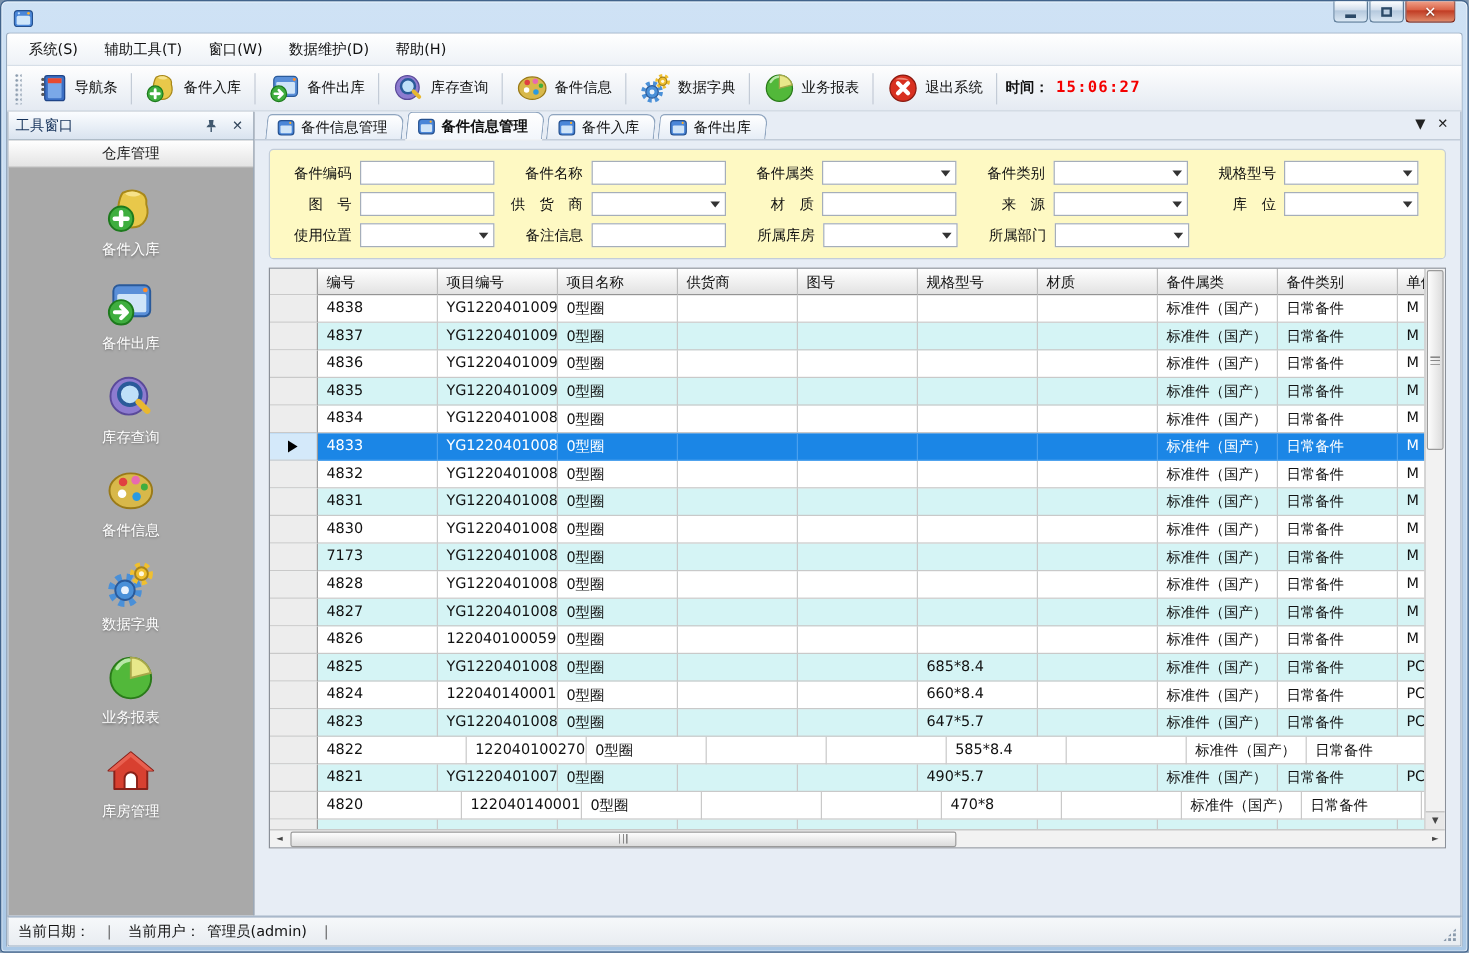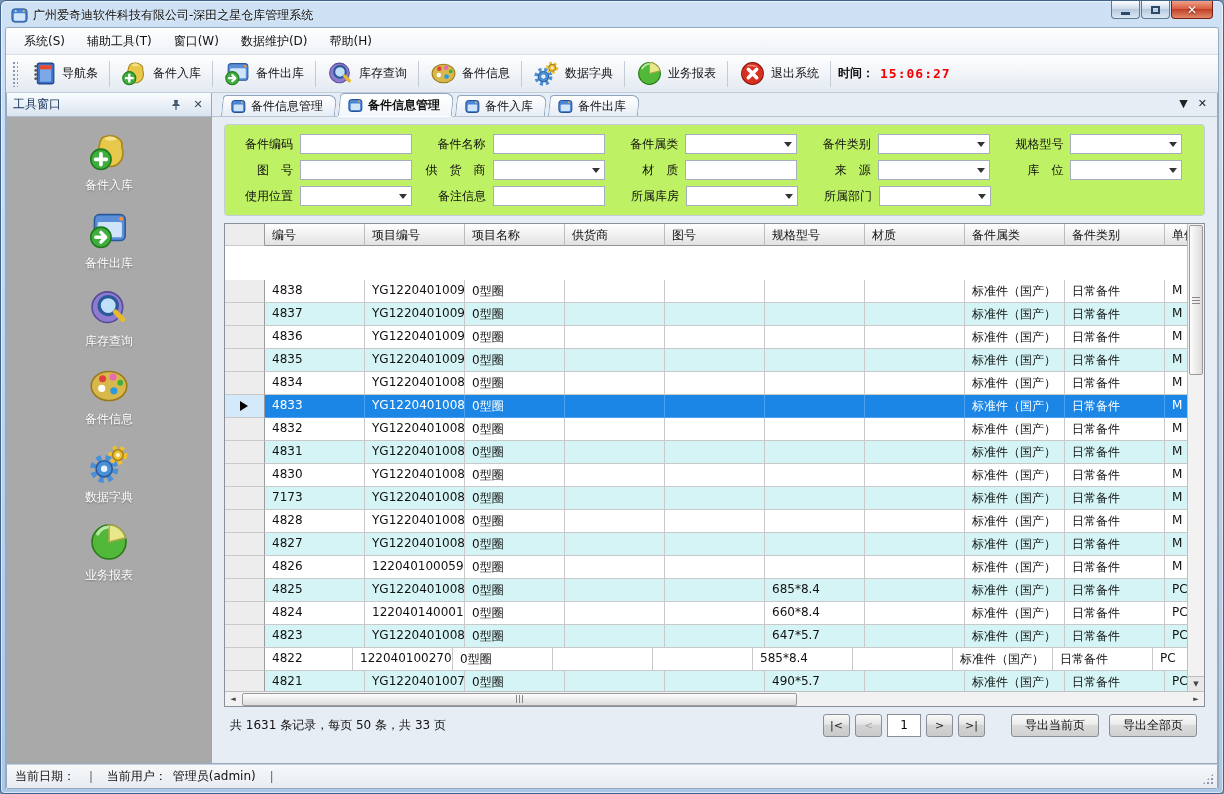--- a/index.html
+++ b/index.html
@@ -67,41 +67,41 @@
     border-radius:4px 8px 0 0; transform:skewX(-6deg); cursor:default; }
   .tab > * { transform:skewX(6deg); }
   .tab.active { background:linear-gradient(#ffffff,#f2f6fb); font-weight:bold; height:23px; z-index:2;
     box-shadow:0 1px 0 #fff; }
   .tab-ico { width:15px; height:15px; display:inline-block; }
   .ts-btns { position:absolute; right:10px; top:4px; display:flex; gap:10px; color:#222; font-size:11px; }
   .ts-btns span { cursor:default; }
 
   
   .page { flex:1; padding:7px 12px 0 12px; display:flex; flex-direction:column; overflow:hidden; }
-  .form-panel { height:92px; background:#bef264; border:1px solid #c3cdd9; border-radius:4px;
+  .form-panel { height:92px; background:#fef9c3; border:1px solid #c3cdd9; border-radius:4px;
     padding:9px 10px 7px 6px; display:flex; flex-direction:column; gap:6px; }
   .f-row { display:flex; align-items:center; }
   .f-pair { display:flex; align-items:center; width:193px; }
   .f-label { width:62px; text-align:right; margin-right:7px; white-space:pre; color:#101010; }
   .f-input, .f-select { width:112px; height:20px; background:#fff; border:1px solid #a5aeba; position:relative; }
   .f-input { padding:0 4px; font-size:12px; font-family:inherit; }
   .sel-arrow { position:absolute; right:4px; top:7px; width:0; height:0;
     border:4px solid transparent; border-top:5px solid #333; }
   .f-buttons { margin-left:auto; display:flex; gap:12px; }
   .btn { height:23px; padding:0 13px; font-size:12px; font-family:inherit; color:#111; cursor:default;
     background:linear-gradient(#f9f9f9,#ececec 45%,#dcdcdc 46%,#d0d0d0); border:1px solid #8a8f96; border-radius:3px; }
 
   
   .grid-wrap { margin-top:7px; height:484px; border:1px solid #8a9099; background:#fff; display:flex; flex-direction:column; }
   .grid-main { flex:1; display:flex; overflow:hidden; }
   .grid-viewport { flex:1; overflow:hidden; }
   .g-header { display:flex; height:22px; width:984px; }
   .g-hcell { background:linear-gradient(#ffffff,#e2e2e2); border-right:1px solid #bcbcbc; border-bottom:1px solid #949494;
     padding:3px 7px; white-space:nowrap; overflow:hidden; flex:none; font-weight:normal; }
-  .g-rows { width:984px;margin-top:34px; }
+  .g-rows { width:984px; }
   .g-row { display:flex; height:23px; background:#fff; }
   .g-row.alt { background:#d5f4f5; }
   .g-row.sel { background:#1b86e6; color:#fff; }
   .g-cell { border-right:1px solid #c9c9c9; border-bottom:1px solid #c9c9c9; padding:3px 7px;
     white-space:nowrap; overflow:hidden; flex:none; }
   .g-row.sel .g-cell { border-color:#4aa0ee; }
   .g-selcell { background:#ededed; border-right:1px solid #9b9b9b; border-bottom:1px solid #c9c9c9;
     flex:none; display:flex; align-items:center; justify-content:center; }
   .g-row.sel .g-selcell { background:#d4e9fa; }
   .row-arrow { width:0; height:0; border:5px solid transparent; border-left:8px solid #000; margin-left:4px; }
@@ -148,21 +148,20 @@
 
   <div class="titlebar">
     <span class="icon t-ico">
         <svg viewBox="0 0 18 18">
           <rect x="1" y="2" width="16" height="14" rx="3" fill="#4a86d8" stroke="#24508f"></rect>
           <rect x="3" y="6.5" width="12" height="8" rx="1.5" fill="#cfe6fa"></rect>
           <circle cx="13.5" cy="4.3" r="1.2" fill="#ffb02a"></circle>
           <circle cx="5" cy="4.3" r="1" fill="#bfe0ff"></circle>
         </svg>
       </span>
-    <span class="title-text">广州爱奇迪软件科技有限公司-深田之星仓库管理系统</span>
     <div class="win-controls">
       <div class="wc min">
           <span class="glyph-min"></span>
         </div>
       <div class="wc max">
           <span class="glyph-max"></span>
         </div>
       <div class="wc close">✕</div>
     </div>
   </div>
@@ -294,20 +293,21 @@
           <span class="sb-hbtns">
             <span class="hb">
               <svg viewBox="0 0 12 12" width="12" height="12">
                   <path d="M4 1h4l-.5 4H8.5l1.5 2H2l1.5-2H4.5z" fill="#41586e"></path>
                   <rect x="5.4" y="7" width="1.2" height="4" fill="#41586e"></rect>
                 </svg>
             </span>
             <span class="hb">✕</span>
           </span>
         </div>
+        <div class="sb-group">仓库管理</div>
         <div class="sb-body">
             <div class="sb-item">
               <span class="icon sb-ico">
                 <svg viewBox="0 0 26 26">
                   <path d="M9 4c6-2.5 13 0 12 6 2 6-1 12-7.5 12C8 22 5.5 18 6.5 11.5 7 8 7.5 5.5 9 4z" fill="#e8c84a" stroke="#a8881a"></path>
                   <path d="M10 4.5c2-1.5 6-1.5 8 .5-2 1.5-6.5 1.5-8-.5z" fill="#f6e28a"></path>
                   <circle cx="8" cy="17.5" r="6.3" fill="#3fae3f" stroke="#1d7a1d"></circle>
                   <path d="M8 14.2v6.6M4.7 17.5h6.6" stroke="#fff" stroke-width="2.3" stroke-linecap="round"></path>
                 </svg>
               </span>
@@ -363,20 +363,30 @@
             </div>
             <div class="sb-item">
               <span class="icon sb-ico">
                 <svg viewBox="0 0 26 26">
                   <circle cx="13" cy="13" r="10.5" fill="#52b83a" stroke="#2a7a1a"></circle>
                   <path d="M13 13V2.5A10.5 10.5 0 0 1 23.2 10.4Z" fill="#e8e88a" stroke="#a8a84a"></path>
                   <path d="M6 8c1.5-2.5 4-4 6-4.2" stroke="#b8e8a8" stroke-width="2" fill="none" stroke-linecap="round"></path>
                 </svg>
               </span>
               <span class="sb-label">业务报表</span>
+            </div>
+            <div class="sb-item">
+              <span class="icon sb-ico">
+                <svg viewBox="0 0 26 26">
+                  <path d="M13 3 24.5 12.5h-3V22h-17v-9.5h-3Z" fill="#d84030" stroke="#8a2018" stroke-linejoin="round"></path>
+                  <path d="M13 3 24.5 12.5h-3L13 5.5 4.5 12.5h-3Z" fill="#e86050"></path>
+                  <path d="M9.8 22v-5.5a3.2 3.2 0 0 1 6.4 0V22Z" fill="#fff" stroke="#8a2018"></path>
+                </svg>
+              </span>
+              <span class="sb-label">库房管理</span>
             </div>
           </div>
       </div>
 
       <div class="content">
         <div class="tabstrip">
           <div class="tabs">
               <div class="tab">
                 <span class="icon tab-ico">
                   <svg viewBox="0 0 15 15">
@@ -730,21 +740,21 @@
                       <div class="g-cell" style="width:100px"></div>
                       <div class="g-cell" style="width:100px"></div>
                       <div class="g-cell" style="width:100px">647*5.7</div>
                       <div class="g-cell" style="width:100px"></div>
                       <div class="g-cell" style="width:100px">标准件（国产）</div>
                       <div class="g-cell" style="width:100px">日常备件</div>
                       <div class="g-cell" style="width:44px">PC</div>
                     </div>
                     <div class="g-row">
                       <div class="g-selcell" style="width:40px"></div>
-                      <div class="g-cell" style="width:88px">4822</div>
+                      <div class="g-cell" style="width:124px">4822</div>
                       <div class="g-cell" style="width:100px">1220401002700</div>
                       <div class="g-cell" style="width:100px">0型圈</div>
                       <div class="g-cell" style="width:100px"></div>
                       <div class="g-cell" style="width:100px"></div>
                       <div class="g-cell" style="width:100px">585*8.4</div>
                       <div class="g-cell" style="width:100px"></div>
                       <div class="g-cell" style="width:100px">标准件（国产）</div>
                       <div class="g-cell" style="width:100px">日常备件</div>
                       <div class="g-cell" style="width:44px">PC</div>
                     </div>
@@ -799,34 +809,20 @@
             <div class="hscroll">
               <div class="h-btn">◄</div>
               <div class="h-thumb">
                   <span class="grip-lines-h"></span>
                 </div>
               <div class="h-rest"></div>
               <div class="h-btn">►</div>
             </div>
           </div>
 
-          <div class="pagerbar">
-            <span class="pg-summary">共 1631 条记录，每页 50 条，共 33 页</span>
-            <div class="pg-controls">
-              <button class="pgbtn">|&lt;</button>
-              <button class="pgbtn disabled">&lt;</button>
-              <input class="pg-input" value="1" style="">
-              <button class="pgbtn">&gt;</button>
-              <button class="pgbtn">&gt;|</button>
-            </div>
-            <div class="pg-exports">
-              <button class="btn">导出当前页</button>
-              <button class="btn">导出全部页</button>
-            </div>
-          </div>
         </div>
       </div>
     </div>
 
     <div class="statusbar">
       <span>当前日期：</span>
       <span class="sb-sep">｜</span>
       <span>当前用户：</span>
       <span>管理员(admin)</span>
       <span class="sb-sep">｜</span>

